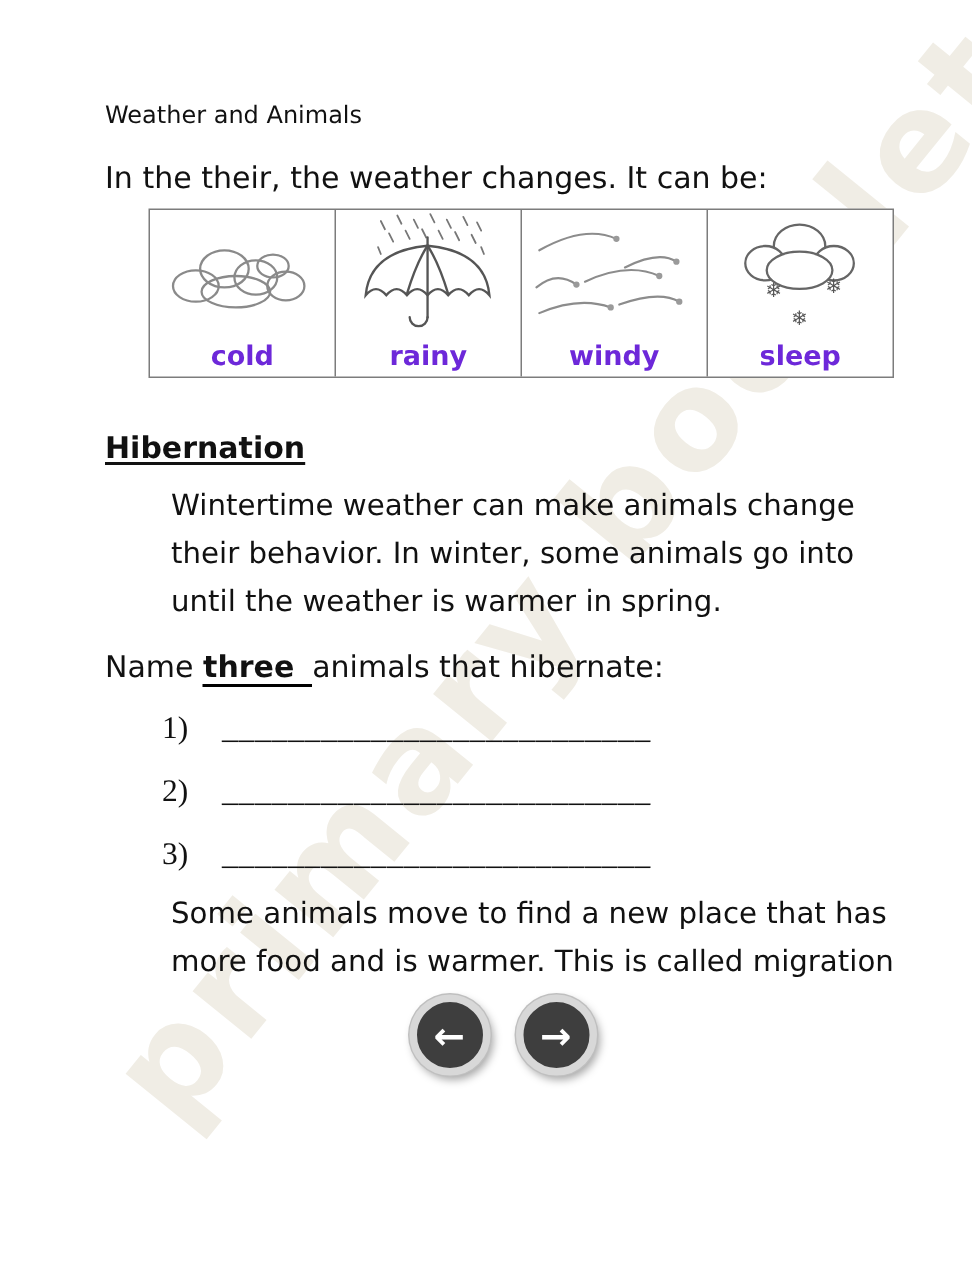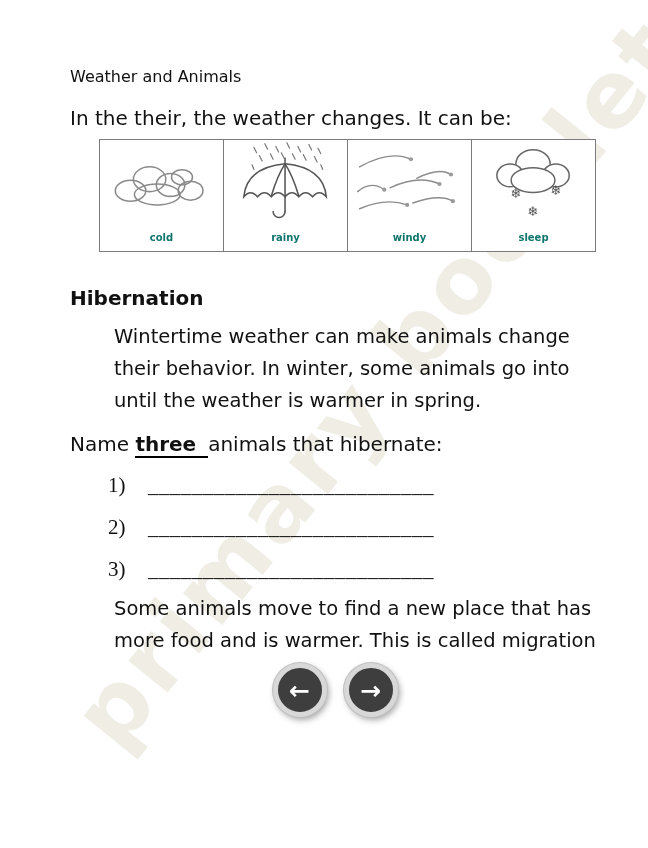--- a/index.html
+++ b/index.html
@@ -44,26 +44,27 @@
   .weather-cell {
     flex:1;
     border-right:1.5px solid #7c7c7c;
     display:flex; flex-direction:column;
     align-items:center; justify-content:flex-end;
     overflow:hidden;
   }
   .weather-cell:last-child { border-right:none; }
   .weather-cell svg { flex:1; width:96%; min-height:0; }
   .weather-label {
-    font-weight:bold; font-size:10px; color:#0f766e;
+    font-weight:bold; font-size:18px; color:#6d28d9;
     line-height:20px; padding-bottom:3px;
   }
 
   .section-heading {
     font-size:20px; line-height:26px; font-weight:bold;
+    text-decoration:underline;
     text-decoration-thickness:2px;
     text-underline-offset:3px;
     text-decoration-skip-ink:none;
     margin-top:33px;
   }
 
   .para { font-size:19.5px; line-height:32px; margin-top:10px;margin-left:44px; }
   .para div { white-space:nowrap; }
 
   .prompt-line { font-size:20px; line-height:26px; margin-top:14px; }

